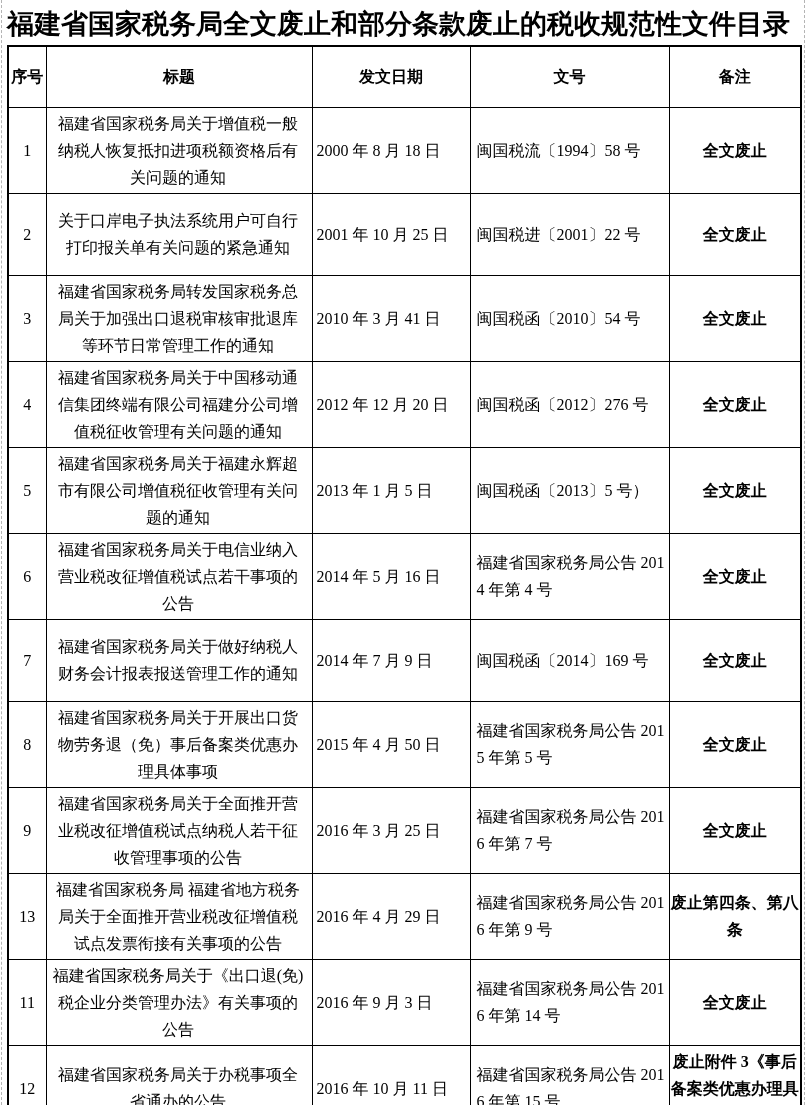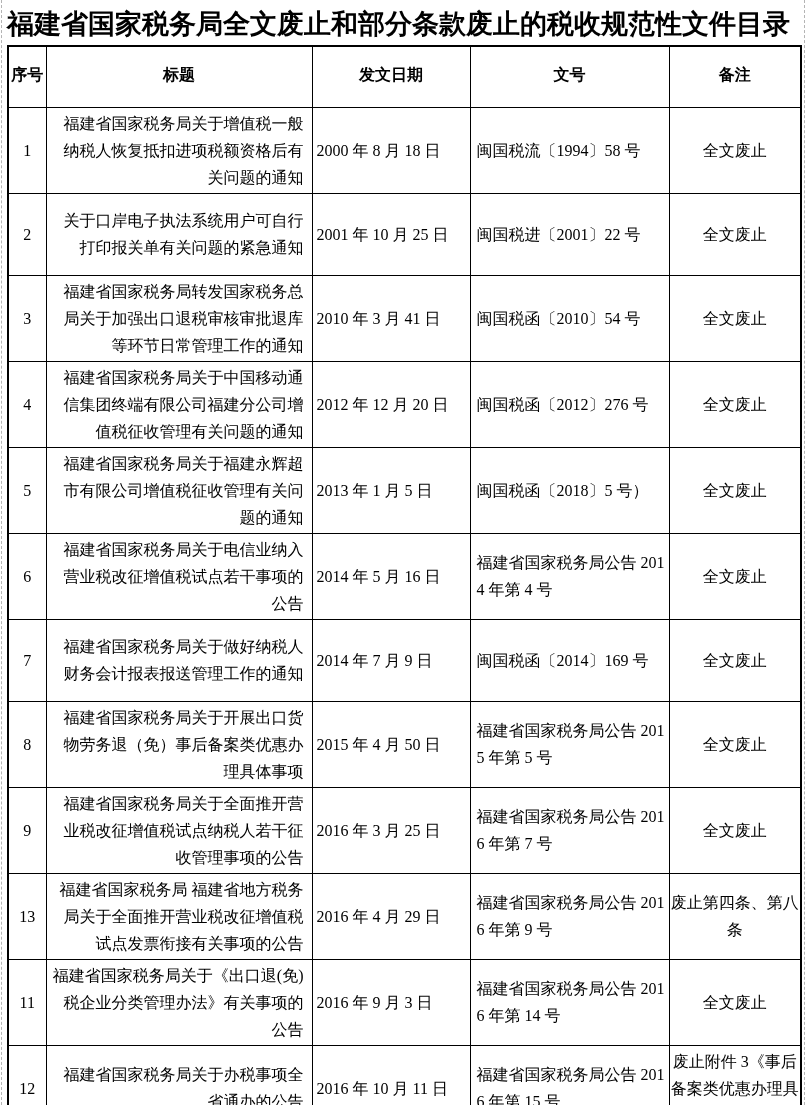--- a/index.html
+++ b/index.html
@@ -57,42 +57,42 @@
     vertical-align: middle;
     overflow: hidden;
     word-break: break-all;
   }
   table.doc-table thead tr { height: 61px; }
   table.doc-table tbody tr { height: 82px; }
   th.col-head {
     font-weight: bold;
     text-align: center;
     padding: 2px;
-    font-family: Liberation Mono, monospace;
   }
   td.cell-no {
     text-align: center;
     padding: 2px 1px;
   }
   td.cell-title {
-    text-align: right;
+    text-align: center;
     padding: 2px 8px 2px 6px;
   }
   td.cell-date {
     text-align: left;
     padding: 2px 2px 2px 4px;
     margin-left: 15px;
   }
   td.cell-docno {
     text-align: left;
     padding: 2px 4px 2px 6px;
   }
   td.cell-remark {
     text-align: center;
     padding: 2px 0;
+    font-weight: bold;
   }
 </style>
 </head>
 <body>
 
 <div class="page">
   <div class="page-break-line page-break-left"></div>
   <div class="page-break-line page-break-right"></div>
 
   <div class="doc-title">福建省国家税务局全文废止和部分条款废止的税收规范性文件目录</div>
@@ -140,21 +140,21 @@
         <td class="cell-no">4</td>
         <td class="cell-title">福建省国家税务局关于中国移动通信集团终端有限公司福建分公司增值税征收管理有关问题的通知</td>
         <td class="cell-date">2012 年 12 月 20 日</td>
         <td class="cell-docno">闽国税函〔2012〕276 号</td>
         <td class="cell-remark">全文废止</td>
       </tr>
       <tr>
         <td class="cell-no">5</td>
         <td class="cell-title">福建省国家税务局关于福建永辉超市有限公司增值税征收管理有关问题的通知</td>
         <td class="cell-date">2013 年 1 月 5 日</td>
-        <td class="cell-docno">闽国税函〔2018〕5 号）</td>
+        <td class="cell-docno">闽国税函〔2013〕5 号）</td>
         <td class="cell-remark">全文废止</td>
       </tr>
       <tr>
         <td class="cell-no">6</td>
         <td class="cell-title">福建省国家税务局关于电信业纳入营业税改征增值税试点若干事项的公告</td>
         <td class="cell-date">2014 年 5 月 16 日</td>
         <td class="cell-docno">福建省国家税务局公告 2014 年第 4 号</td>
         <td class="cell-remark">全文废止</td>
       </tr>
       <tr>

